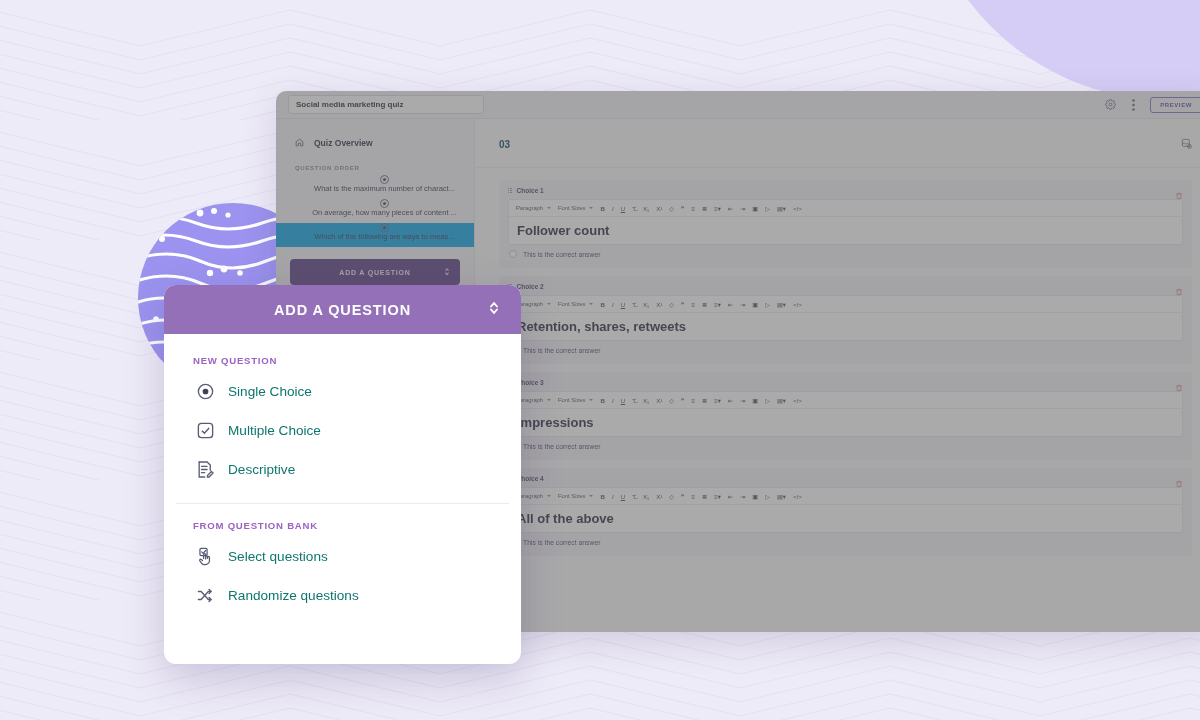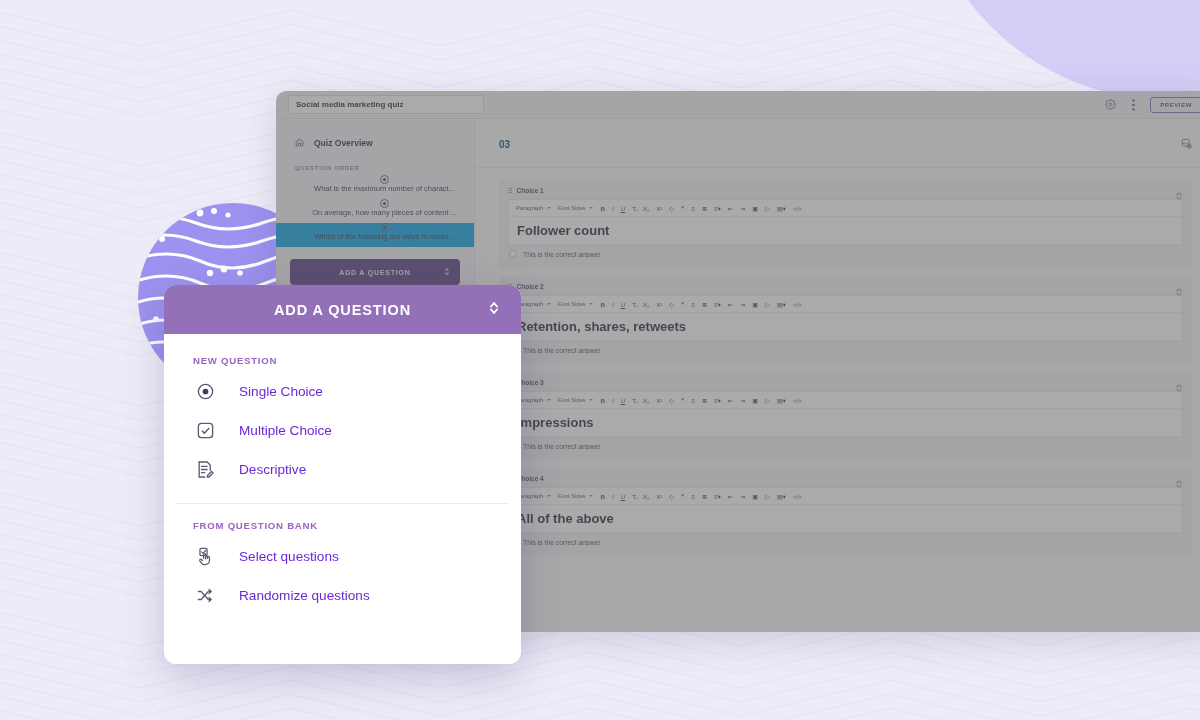--- a/index.html
+++ b/index.html
@@ -195,23 +195,23 @@
   .panel-header-title {
     color: #fff; font-size: 14.5px; font-weight: 700; letter-spacing: .9px;
   }
   .panel-header .chev-white { position: absolute; right: 21px; top: 50%; transform: translateY(-50%); }
   .panel-body { padding: 21px 0 15px 0; flex: 1; }
   .group-label {
     font-size: 9.6px; font-weight: 700; letter-spacing: .75px;
     color: #9a63c2; padding-left: 29px; margin-bottom: 6px;
   }
   .menu-item {
-    display: flex; align-items: center; gap: 24px;
+    display: flex; align-items: center; gap: 13px;
     height: 39px; padding-left: 31px;
-    color: #6d28d9; font-size: 13.6px;
+    color: #0f766e; font-size: 13.6px;
   }
   .menu-icon { width: 20px; height: 20px; flex: none; display: flex; align-items: center; justify-content: center; }
   .panel-divider { height: 1px; background: #eceaf1; margin: 14px 12px 16px 12px; }
 </style>
 </head>
 <body>
 
 <div id="bg-wrap">
 
   <svg id="bg-texture" viewBox="0 0 1200 720" preserveAspectRatio="none">

